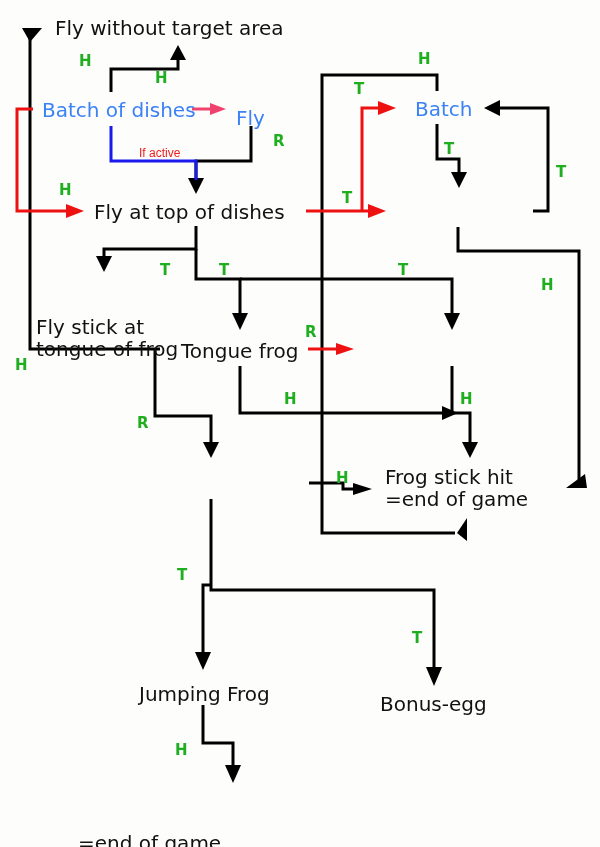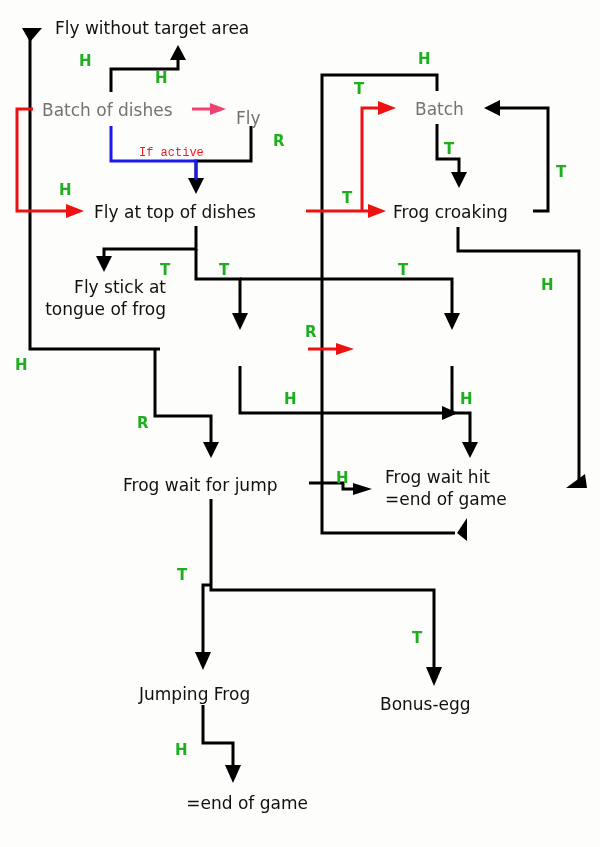--- a/index.html
+++ b/index.html
@@ -1,22 +1,22 @@
 <!DOCTYPE html>
 <html><head>
 <meta charset="utf-8">
 <style>
   html, body { margin:0; padding:0; background:#fdfdfb; }
   #stage { position:relative; width:600px; height:847px; background:#fdfdfb; overflow:hidden; }
   svg { position:absolute; left:0; top:0; }
-  .node { position:absolute; font-family:"DejaVu Sans", sans-serif; font-size:17px; color:#111; white-space:nowrap; line-height:22px; }
-  .node.center { text-align:right; }
-  .node.blue { color:#737373; }
+  .node { position:absolute; font-family:"DejaVu Sans", sans-serif; font-size:20px; color:#111; white-space:nowrap; line-height:22px; }
+  .node.center { text-align:left;margin-top:40px; }
+  .node.blue { color:#3b82f6; }
   .lbl { position:absolute; font-family:"DejaVu Sans", sans-serif; font-weight:bold; font-size:15px; color:#1fae1f; }
-  .note { position:absolute; font-family:Liberation Mono, monospace; font-size:12px; color:#ee1c1c;text-align:center; }
+  .note { position:absolute; font-family:Liberation Sans, sans-serif; font-size:12px; color:#ee1c1c;text-align:center; }
 </style>
 </head>
 <body>
 
 <div id="stage">
   <svg width="600" height="847">
     <g fill="none" stroke="#000" stroke-width="3">
 
       <path d="M160 349 L30 349 L30 33"></path>
 
@@ -87,28 +87,27 @@
     <polygon points="210,103 226,109 210,115" fill="#f0426e"></polygon>
 
     <path d="M111 126 L111 161 L196 161 L196 180" stroke="#1a1aee" stroke-width="3" fill="none"></path>
   </svg>
 
   <div class="node" style="left:55px;top:17px">Fly without target area</div>
   <div class="node blue" style="left:42px;top:99px">Batch of dishes</div>
   <div class="node blue" style="left:236px;top:107px">Fly</div>
   <div class="node" style="left:94px;top:201px">Fly at top of dishes</div>
   <div class="node blue" style="left:415px;top:98px">Batch</div>
-  <div class="node" style="left:393px;top:201px">Frog croaking</div>
   <div class="node center" style="left:36px;top:276px;width:130px">
     <div>Fly stick at</div>
     <div>tongue of  frog</div>
   </div>
-  <div class="node" style="left:123px;top:474px">Frog wait for jump</div>
+  <div class="node" style="left:181px;top:340px">Tongue frog</div>
   <div class="node" style="left:385px;top:466px">
-    <div>Frog wait hit</div>
+    <div>Frog stick hit</div>
     <div>=end of game</div>
   </div>
   <div class="node" style="left:139px;top:683px">Jumping Frog</div>
   <div class="node" style="left:380px;top:693px">Bonus-egg</div>
   <div class="node center" style="left:78px;top:792px;width:230px">
     <div>=end of game</div>
   </div>
 
   <div class="note" style="left:139px;top:146px">If active</div>
 

